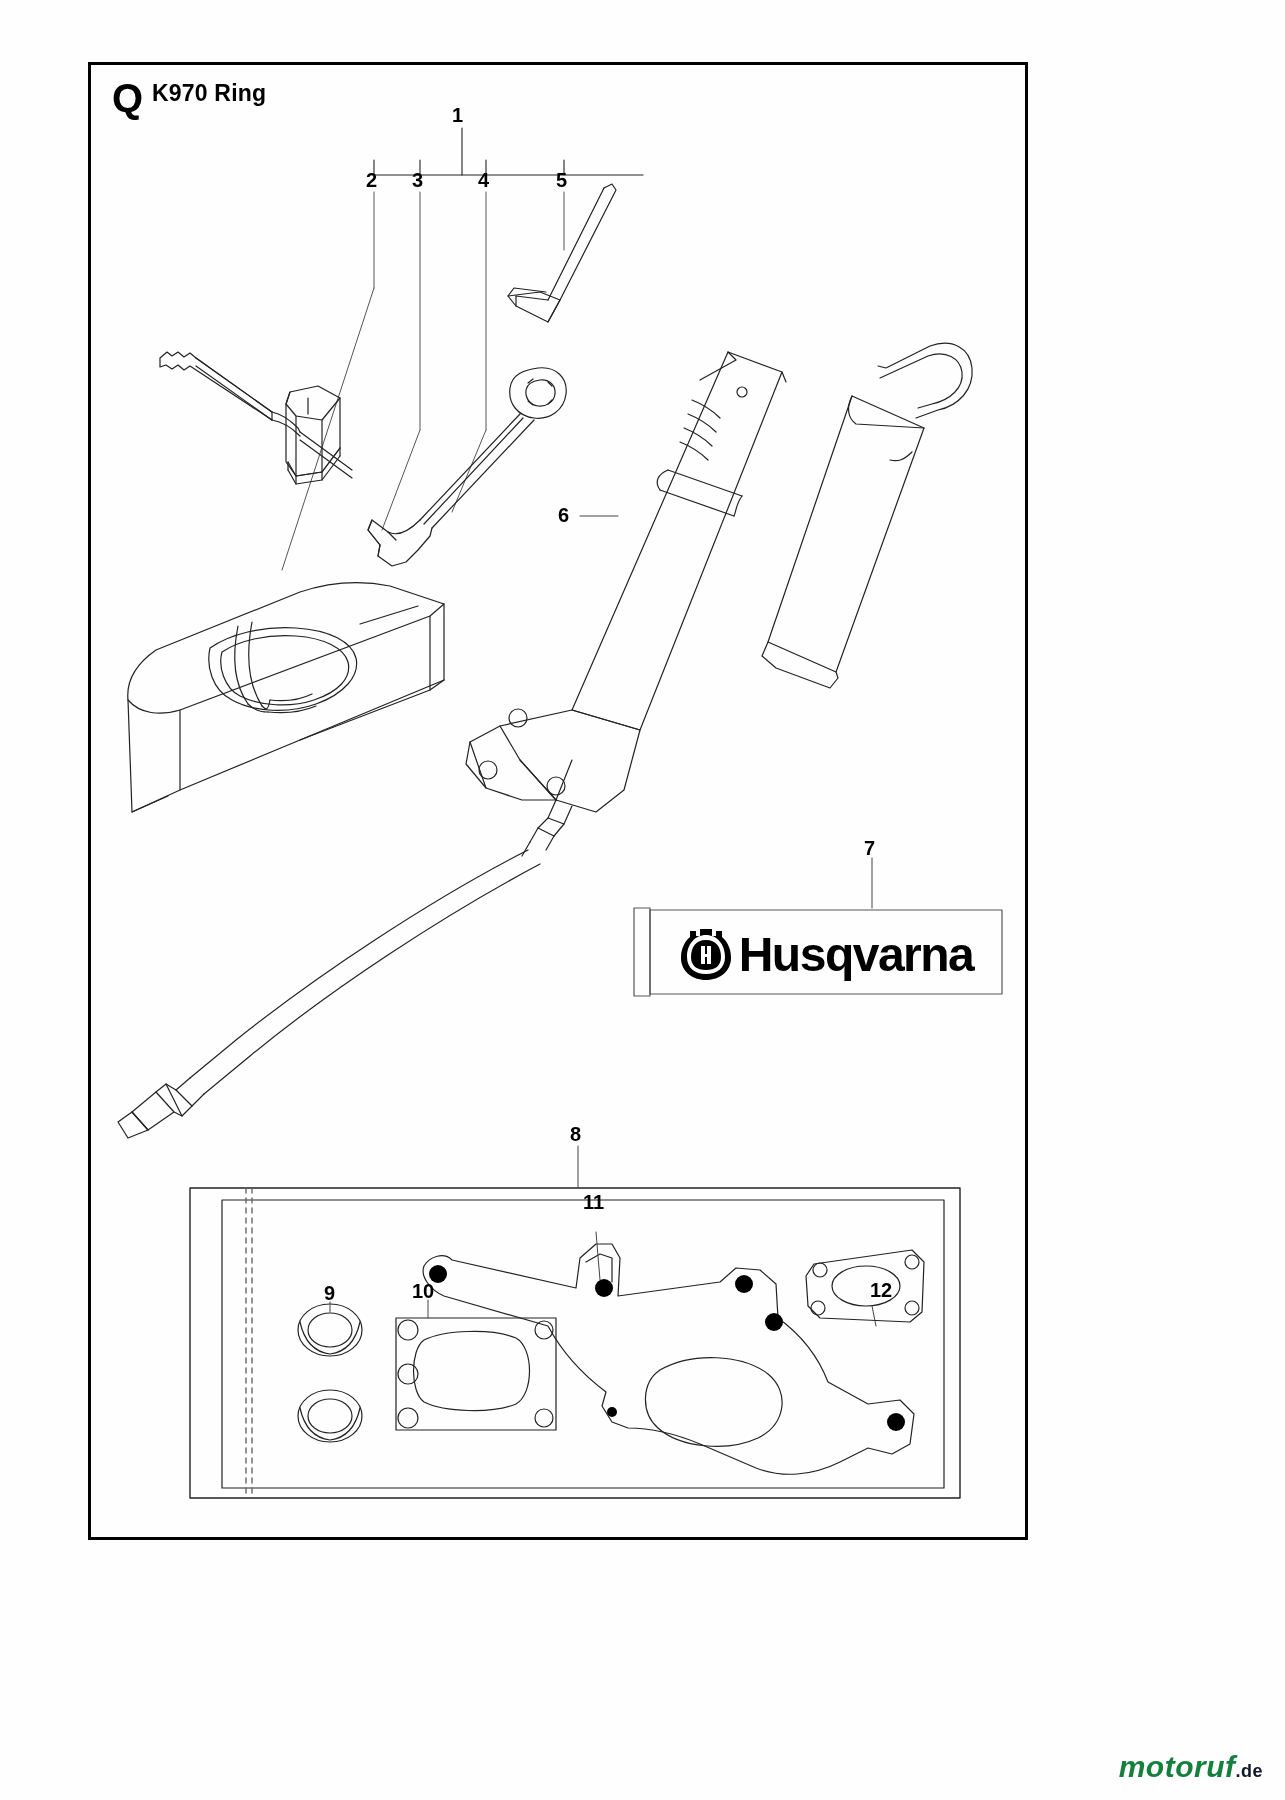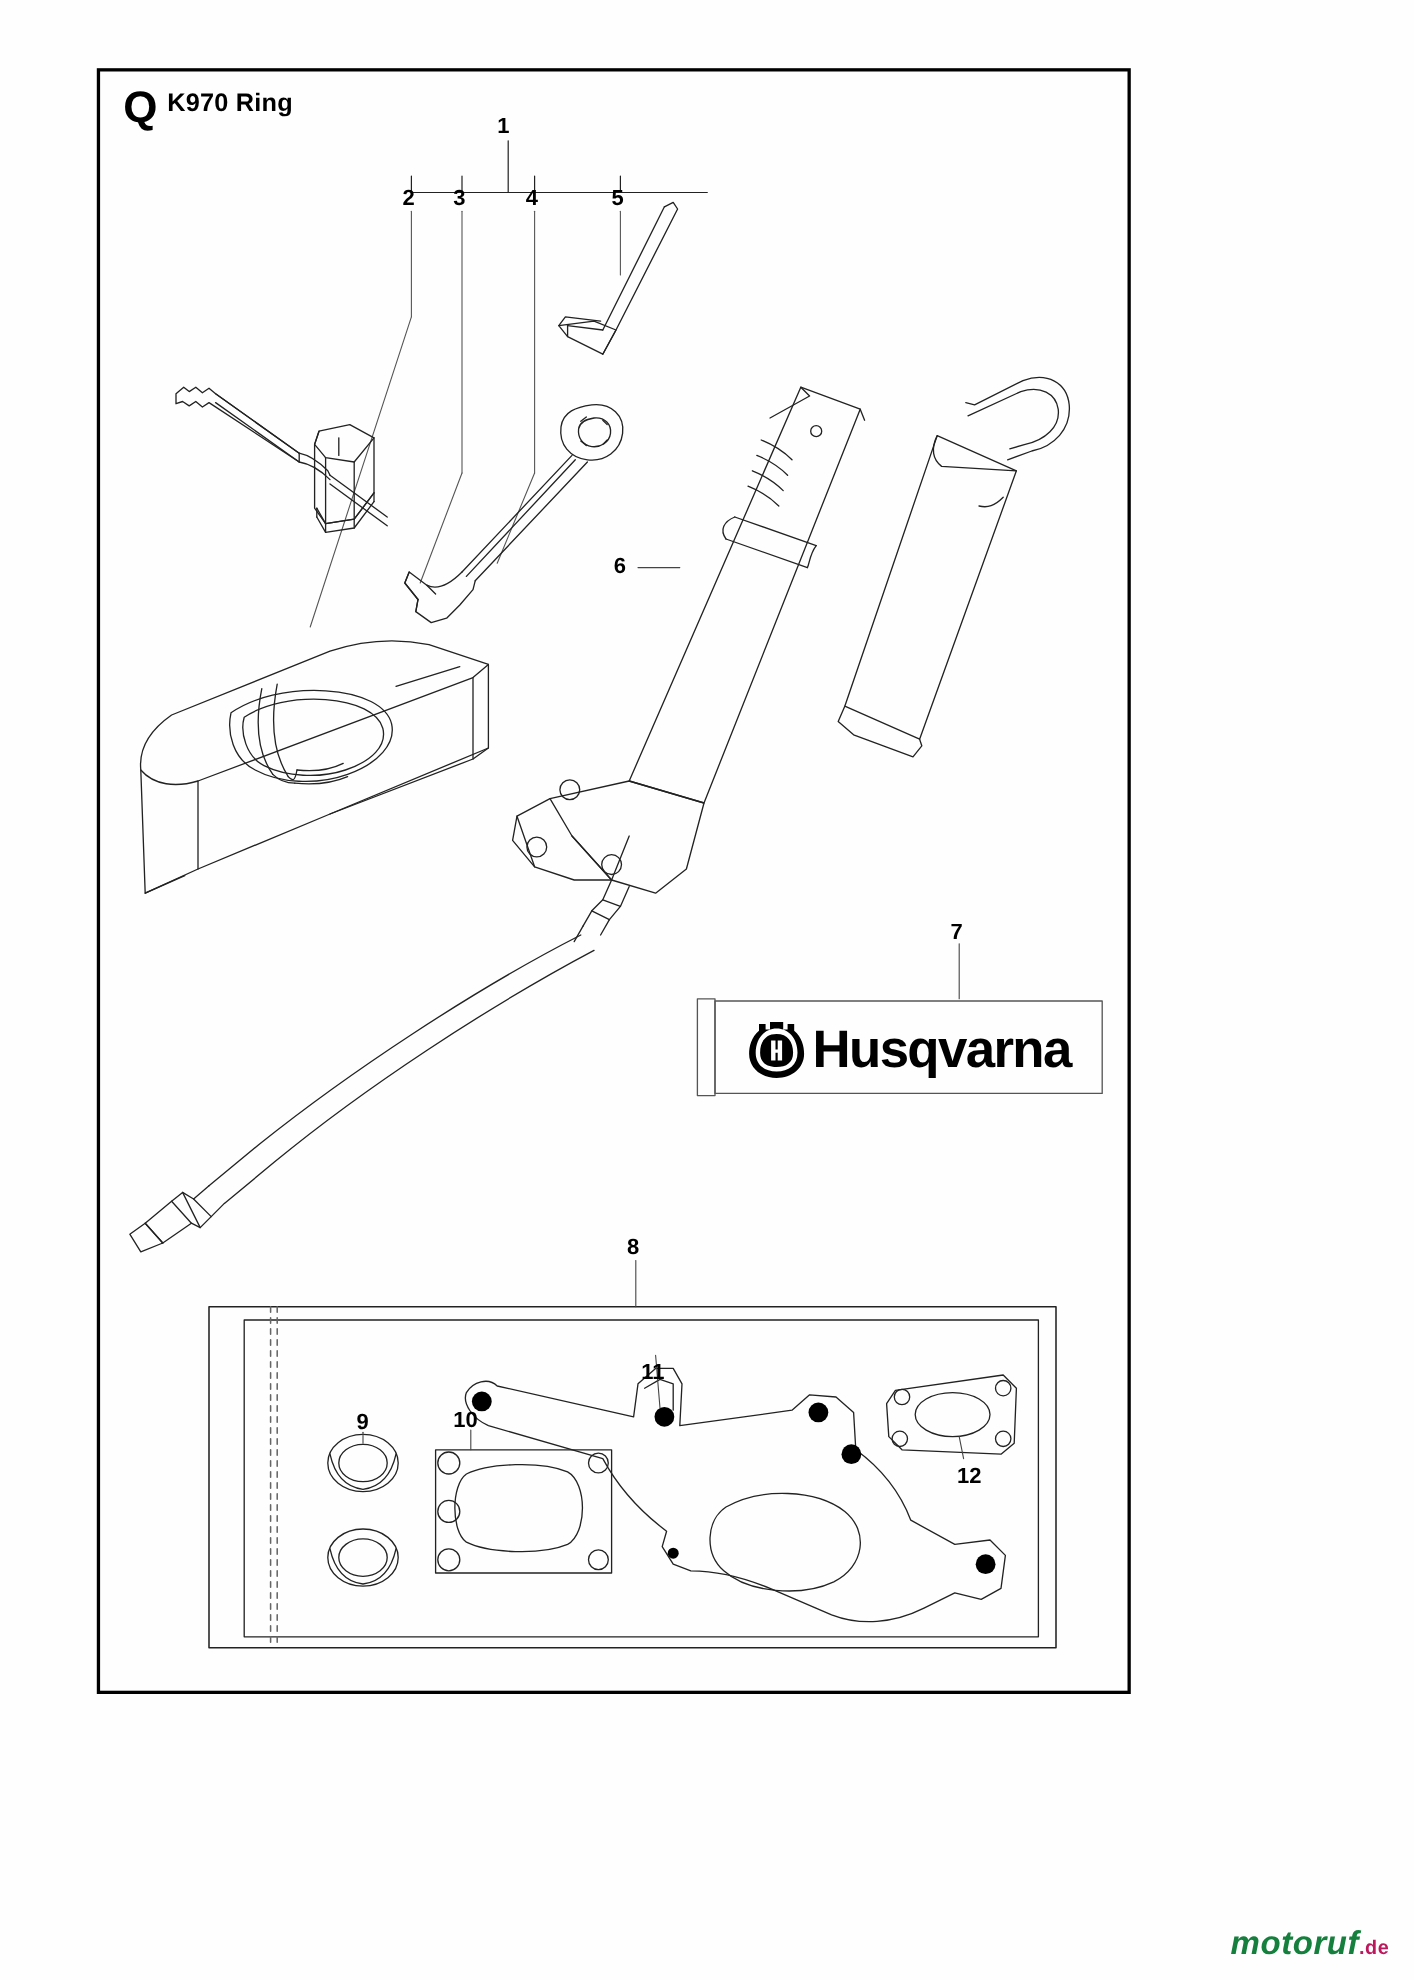--- a/index.html
+++ b/index.html
@@ -16,21 +16,21 @@
 
   
   .num{position:absolute;font-size:20px;font-weight:bold;color:#000;line-height:1;}
 
   
   svg.layer{position:absolute;left:0;top:0;width:1285px;height:1800px;overflow:visible;pointer-events:none;}
   svg.layer *{vector-effect:non-scaling-stroke;}
 
   .wm{position:absolute;right:22px;bottom:16px;font-size:30px;font-weight:bold;letter-spacing:.5px;}
   .wm .m{color:#15803d;font-style:italic;}
-  .wm .de{color:#be185d;font-size:18px;}
+  .wm .de{color:#0f172a;font-size:18px;}
 </style>
 </head>
 <body>
 
 <div id="page">
 
   <div class="plate"></div>
 
   <div class="section-letter">Q</div>
   <div class="section-title">K970 Ring</div>
@@ -293,20 +293,20 @@
   <div class="num" style="left:452px;  top:105px;">1</div>
   <div class="num" style="left:366px;  top:170px;">2</div>
   <div class="num" style="left:412px;  top:170px;">3</div>
   <div class="num" style="left:478px;  top:170px;">4</div>
   <div class="num" style="left:556px;  top:170px;">5</div>
   <div class="num" style="left:558px;  top:505px;">6</div>
   <div class="num" style="left:864px;  top:838px;">7</div>
   <div class="num" style="left:570px;  top:1124px;">8</div>
   <div class="num" style="left:324px;  top:1283px;">9</div>
   <div class="num" style="left:412px;  top:1281px;text-align:center;">10</div>
-  <div class="num" style="left:583px;  top:1238px;">11</div>
-  <div class="num" style="left:870px;  top:1332px;">12</div>
+  <div class="num" style="left:583px;  top:1192px;">11</div>
+  <div class="num" style="left:870px;  top:1280px;">12</div>
 
   <div class="wm">
     <span class="m">motoruf</span><span class="de">.de</span>
   </div>
 
 </div>
 
 </body></html>

